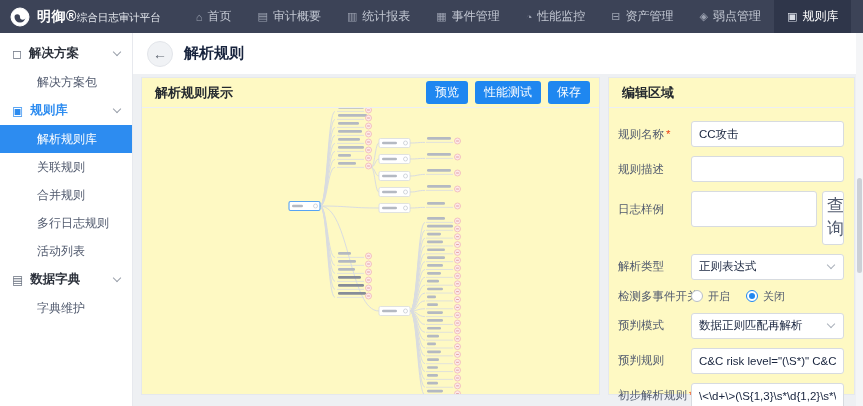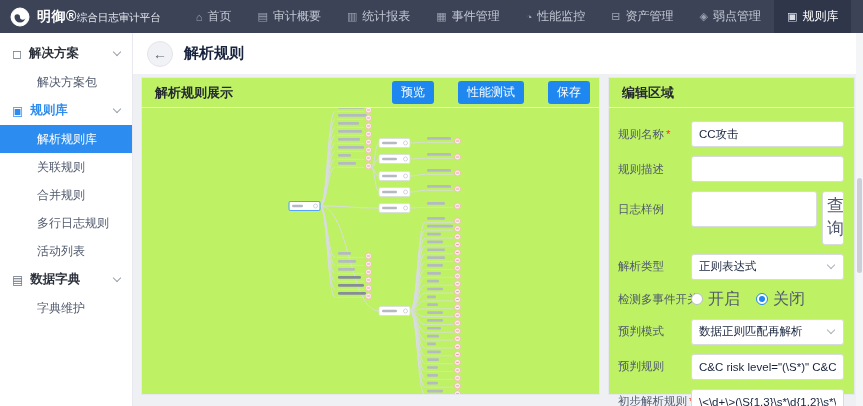--- a/index.html
+++ b/index.html
@@ -27,44 +27,44 @@
   .group-header .chev { margin-left:auto; }
   .side-item { height:28px; line-height:28px; padding-left:37px; font-size:12px; color:#515a6e; cursor:pointer; white-space:nowrap; }
   .side-item.active { background:#2d8cf0; color:#fff; }
 
   
   .page-header { position:absolute; left:133px; top:33px; width:730px; height:41px; background:#fff; display:flex; align-items:center; gap:11px; padding-left:14px; }
   .back-btn { width:26px; height:26px; border-radius:50%; background:#f0f2f5; border:1px solid #e2e5ea; color:#5f6672; display:flex; align-items:center; justify-content:center; font-size:14px; cursor:pointer; }
   .page-title { font-size:15px; font-weight:bold; color:#17233d; }
 
   
-  .panel { position:absolute; top:77px; height:318px; background:#bef264; border:1px solid #e5e8ed; }
+  .panel { position:absolute; top:77px; height:318px; background:#fef9c3; border:1px solid #e5e8ed; }
   .panel-left  { left:141px; width:459px; }
   .panel-right { left:608px; width:247px; }
   .panel-header { height:30px; display:flex; align-items:center; padding:0 9px 0 13px; border-bottom:1px solid #edeff4; }
   .panel-title { font-size:13px; font-weight:bold; color:#24292f; }
-  .panel-header .btns { margin-left:auto; display:flex; gap:24px; }
+  .panel-header .btns { margin-left:auto; display:flex; gap:7px; }
   .btn-blue { background:#1f87f0; color:#fff; font-size:12px; padding:3px 9px; border-radius:3px; border:none; cursor:pointer; white-space:nowrap; }
   .panel-left-body { position:relative; width:457px; height:286px; overflow:hidden; }
   #tree-svg { position:absolute; left:0; top:0; }
 
   
   .form-area { padding:13px 10px 0 9px; }
   .form-row { display:flex; align-items:center; margin-bottom:9px; }
   .form-label { width:73px; flex:none; font-size:11.5px; color:#515a6e; white-space:nowrap; }
   .req { color:#ed4014; margin-left:2px; }
   .ctl { flex:1; min-width:0; height:26px; border:1px solid #d7dbe0; border-radius:3px; background:#fff; font-size:11.5px; color:#17233d; padding:0 7px; font-family:"Liberation Sans","DejaVu Sans",sans-serif; }
   input.ctl { outline:none; text-overflow:clip; }
   .select { display:flex; align-items:center; cursor:pointer; }
   .select .sel-text { flex:1; }
   .select .chev { border-color:#aab1bb; flex:none; margin-right:2px; }
   .ta-wrap { flex:1; display:flex; align-items:stretch; gap:5px; min-width:0; }
   textarea.ctl { height:36px; resize:none; flex:1; padding-top:4px; }
   .query-btn { flex:none; width:22px; border:1px solid #d7dbe0; border-radius:3px; background:#fff; color:#515a6e; font-size:17px; line-height:1.35; text-align:center; padding:3px 4px; word-break:break-all; cursor:pointer; }
-  .radio-group { display:flex; align-items:center; gap:16px; font-size:16px; color:#515a6e; }
+  .radio-group { display:flex; align-items:center; gap:16px; font-size:11px; color:#515a6e; }
   .radio { display:flex; align-items:center; gap:5px; cursor:pointer; }
   .rdot { width:12px; height:12px; border-radius:50%; border:1px solid #b9bfc7; background:#fff; position:relative; flex:none; }
   .radio.checked .rdot { border-color:#1f87f0; }
   .radio.checked .rdot::after { content:""; position:absolute; left:2px; top:2px; width:6px; height:6px; border-radius:50%; background:#1f87f0; }
   .form-actions { display:flex; gap:10px; padding:7px 0 0 9px; }
 
   
   .v-scroll { position:absolute; right:0; top:33px; width:7px; bottom:0; background:#f4f5f7; }
   .v-thumb { position:absolute; left:1px; top:145px; width:5px; height:95px; border-radius:3px; background:#ccd0d6; }
 

